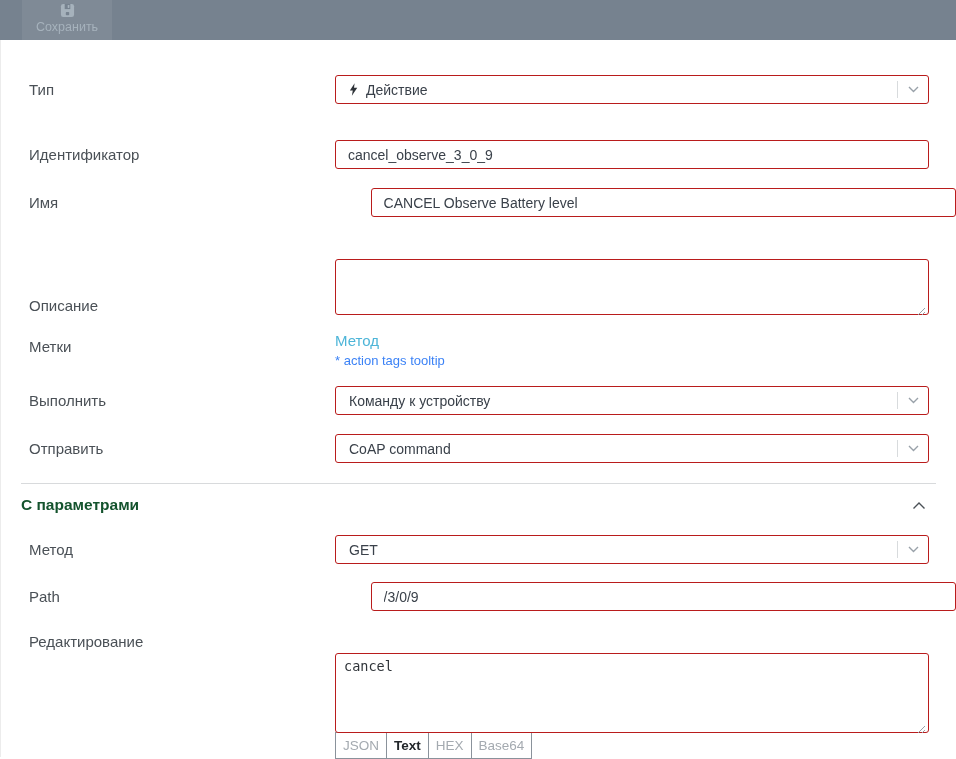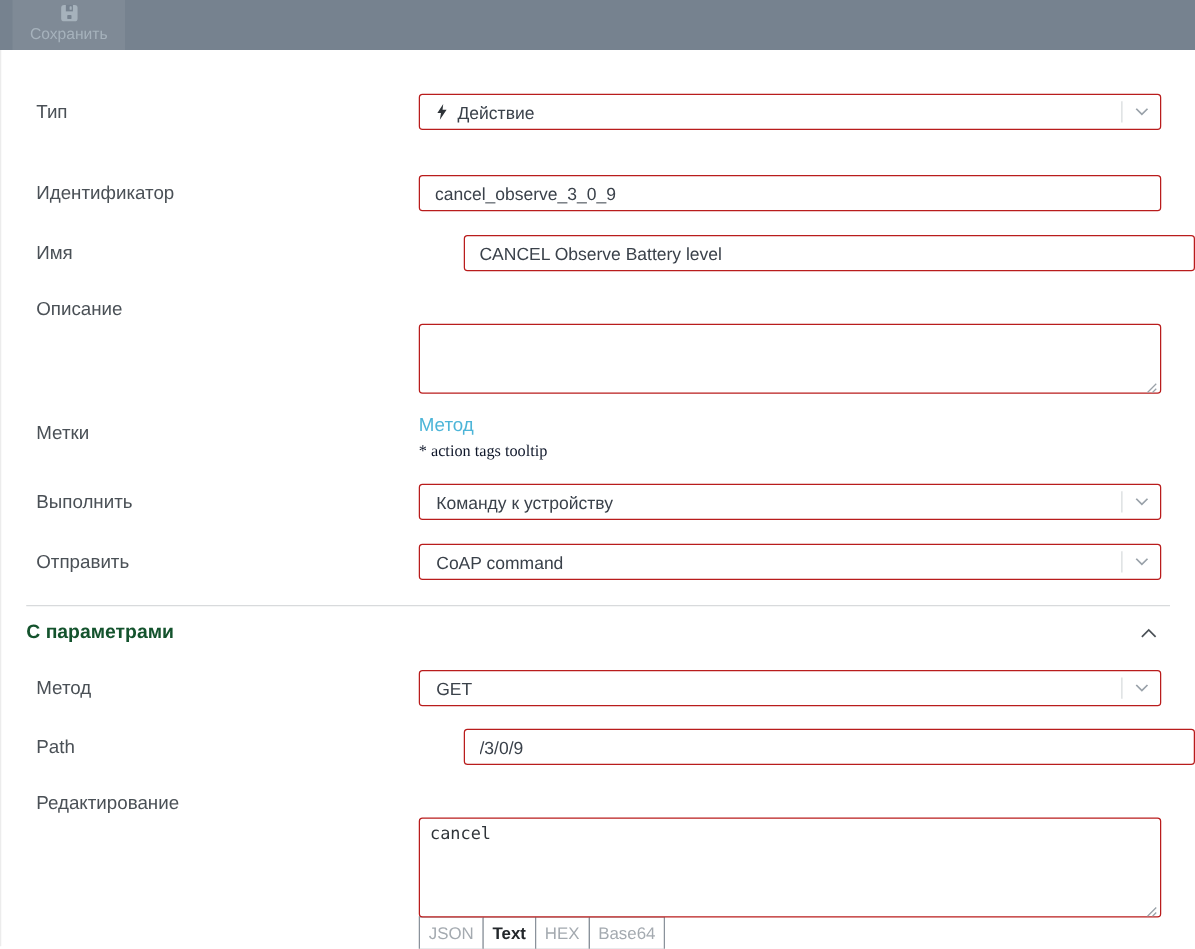--- a/index.html
+++ b/index.html
@@ -1,21 +1,21 @@
 <!DOCTYPE html>
 <html><head>
 <meta charset="utf-8">
 <style>
   * { box-sizing: border-box; margin: 0; padding: 0; }
   html, body { width: 956px; height: 759px; background: #fff; overflow: hidden; }
   body { font-family: "Liberation Sans", sans-serif; }
 
   
   .toolbar {
-    height: 40px; background: #76828F; display: flex; align-items: stretch;
+    height: 40px; background: #76828F; display: flex; align-items: stretch; padding-left: 12px;
   }
   .save-btn {
     margin-left: 10px; padding: 3px 14px 2px 14px; display: flex; flex-direction: column;
     align-items: center; justify-content: flex-start; gap: 2px;
     background: rgba(255,255,255,0.07); border: none; cursor: pointer;
   }
   .save-btn .icon { width: 15px; height: 15px; display: block; }
   .save-btn .lbl { font-size: 12.5px; color: #A6B2BC; line-height: 14px; }
 
   
@@ -52,26 +52,26 @@
   }
   .ta-wrap { position: relative; }
   .grip {
     position: absolute; right: 3px; bottom: 4px; width: 9px; height: 9px;
     pointer-events: none;
   }
 
   .mb-a { margin-bottom: 36px; }
   .mb-b { margin-bottom: 19px; }
   .mb-c { margin-bottom: 16px; gap: 40px; }
-  .mb-d { margin-bottom: 17px; }
+  .mb-d { margin-bottom: 17px; align-items: flex-end; }
   .mb-e { margin-bottom: 18px; }
 
   
   .tags-link { font-size: 15px; color: #4DB5D8; text-decoration: none; display: inline-block; line-height: 18px; }
-  .tags-hint { font-size: 13px; color: #0f172a; margin-top: 3px; font-family: Liberation Serif, serif; }
+  .tags-hint { font-size: 13px; color: #3b82f6; margin-top: 3px; }
 
   
   .divider { height: 1px; background: #D8DADC; margin: 20px 20px 0 20px; }
   .sec-head {
     display: flex; align-items: center; justify-content: space-between;
     padding: 12px 28px 0 20px; margin-bottom: 21px;
   }
   .sec-title { font-size: 15.5px; font-weight: bold; color: #14532d; }
   .sec-caret { width: 18px; height: 12px; cursor: pointer; display: flex; align-items: center; justify-content: center; }
 

